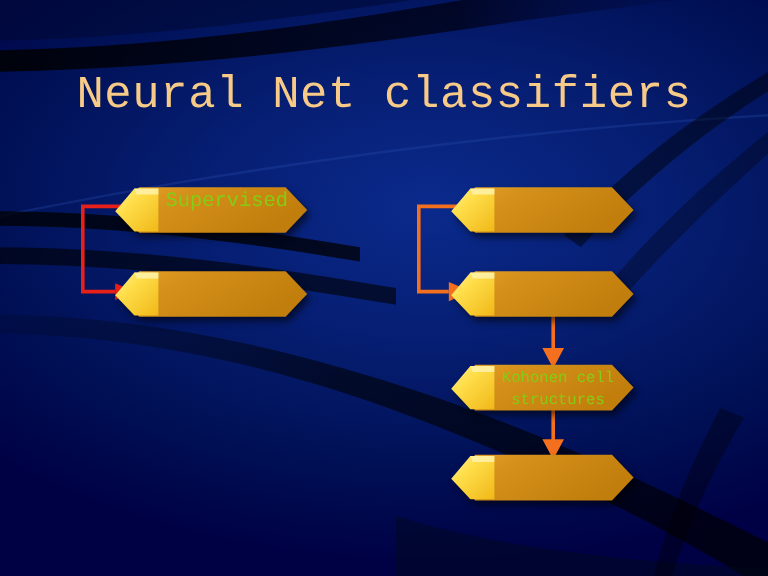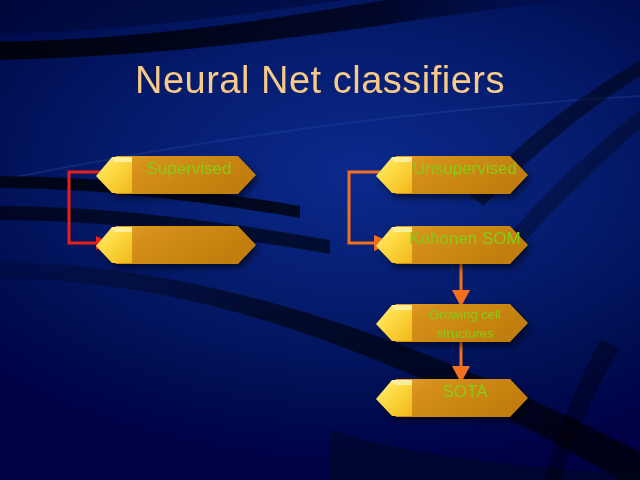--- a/index.html
+++ b/index.html
@@ -6,21 +6,21 @@
     margin: 0;
     padding: 0;
     background: #000033;
   }
   #slide {
     position: relative;
     width: 640px;
     height: 480px;
     overflow: hidden;
     background: #000055;
-    font-family: Liberation Sans, sans-serif;
+    font-family: Liberation Mono, monospace;
   }
 
   
   #bg-gradient {
     position: absolute;
     inset: 0;
     background:
       radial-gradient(ellipse 520px 300px at 56% 36%, #0a2a8c 0%, #061e72 38%, #001055 72%, #000044 100%);
   }
   #bg-swoosh-svg {
@@ -206,21 +206,20 @@
             <stop offset="0%" stop-color="#FFF29A"></stop>
             <stop offset="35%" stop-color="#FFDE4A"></stop>
             <stop offset="100%" stop-color="#F0B818"></stop>
           </linearGradient>
         </defs>
         <path d="M 8 23 L 24 4 L 138 4 L 156 23 L 138 42 L 24 42 Z" fill="url(#gradBody3)"></path>
         <path d="M 4 24 L 20 5 L 40 5 L 40 41 L 20 41 Z" fill="url(#gradCube3)"></path>
         <path d="M 20 5 L 40 5 L 40 10 L 22 10 Z" fill="#FFF7C0" opacity="0.7"></path>
       </svg>
     </div>
-    <div class="label">Unsupervised</div>
   </div>
 
   <div class="node" style="left:372px; top:222px; width:160px;">
     <div class="shape">
       <svg viewBox="0 0 160 46" preserveAspectRatio="none">
         <defs>
           <linearGradient id="gradBody4" x1="0" y1="0" x2="1" y2="0.4">
             <stop offset="0%" stop-color="#E8A42A"></stop>
             <stop offset="35%" stop-color="#D4901A"></stop>
             <stop offset="100%" stop-color="#C27E0C"></stop>
@@ -229,21 +228,20 @@
             <stop offset="0%" stop-color="#FFF29A"></stop>
             <stop offset="35%" stop-color="#FFDE4A"></stop>
             <stop offset="100%" stop-color="#F0B818"></stop>
           </linearGradient>
         </defs>
         <path d="M 8 23 L 24 4 L 138 4 L 156 23 L 138 42 L 24 42 Z" fill="url(#gradBody4)"></path>
         <path d="M 4 24 L 20 5 L 40 5 L 40 41 L 20 41 Z" fill="url(#gradCube4)"></path>
         <path d="M 20 5 L 40 5 L 40 10 L 22 10 Z" fill="#FFF7C0" opacity="0.7"></path>
       </svg>
     </div>
-    <div class="label">Kohonen SOM</div>
   </div>
 
   <div class="node small" style="left:372px; top:300px; width:160px;">
     <div class="shape">
       <svg viewBox="0 0 160 46" preserveAspectRatio="none">
         <defs>
           <linearGradient id="gradBody5" x1="0" y1="0" x2="1" y2="0.4">
             <stop offset="0%" stop-color="#E8A42A"></stop>
             <stop offset="35%" stop-color="#D4901A"></stop>
             <stop offset="100%" stop-color="#C27E0C"></stop>
@@ -252,21 +250,21 @@
             <stop offset="0%" stop-color="#FFF29A"></stop>
             <stop offset="35%" stop-color="#FFDE4A"></stop>
             <stop offset="100%" stop-color="#F0B818"></stop>
           </linearGradient>
         </defs>
         <path d="M 8 23 L 24 4 L 138 4 L 156 23 L 138 42 L 24 42 Z" fill="url(#gradBody5)"></path>
         <path d="M 4 24 L 20 5 L 40 5 L 40 41 L 20 41 Z" fill="url(#gradCube5)"></path>
         <path d="M 20 5 L 40 5 L 40 10 L 22 10 Z" fill="#FFF7C0" opacity="0.7"></path>
       </svg>
     </div>
-    <div class="label">Growing cell structures</div>
+    <div class="label">Kohonen cell structures</div>
   </div>
 
   <div class="node" style="left:372px; top:375px; width:160px;">
     <div class="shape">
       <svg viewBox="0 0 160 46" preserveAspectRatio="none">
         <defs>
           <linearGradient id="gradBody6" x1="0" y1="0" x2="1" y2="0.4">
             <stop offset="0%" stop-color="#E8A42A"></stop>
             <stop offset="35%" stop-color="#D4901A"></stop>
             <stop offset="100%" stop-color="#C27E0C"></stop>
@@ -275,16 +273,15 @@
             <stop offset="0%" stop-color="#FFF29A"></stop>
             <stop offset="35%" stop-color="#FFDE4A"></stop>
             <stop offset="100%" stop-color="#F0B818"></stop>
           </linearGradient>
         </defs>
         <path d="M 8 23 L 24 4 L 138 4 L 156 23 L 138 42 L 24 42 Z" fill="url(#gradBody6)"></path>
         <path d="M 4 24 L 20 5 L 40 5 L 40 41 L 20 41 Z" fill="url(#gradCube6)"></path>
         <path d="M 20 5 L 40 5 L 40 10 L 22 10 Z" fill="#FFF7C0" opacity="0.7"></path>
       </svg>
     </div>
-    <div class="label">SOTA</div>
   </div>
 
 </div>
 
 </body></html>

